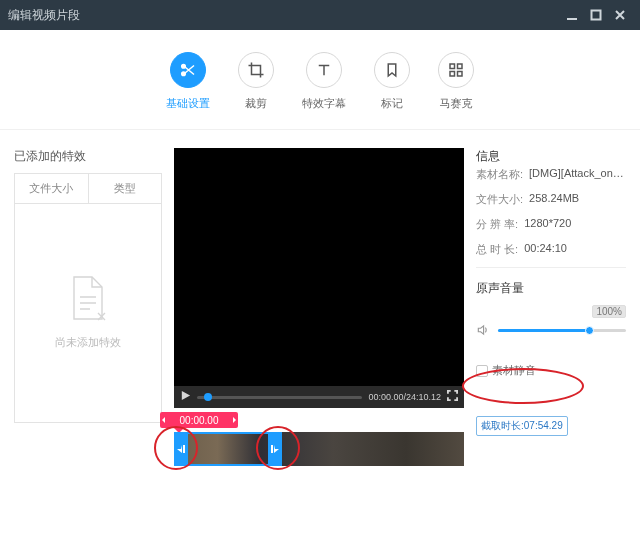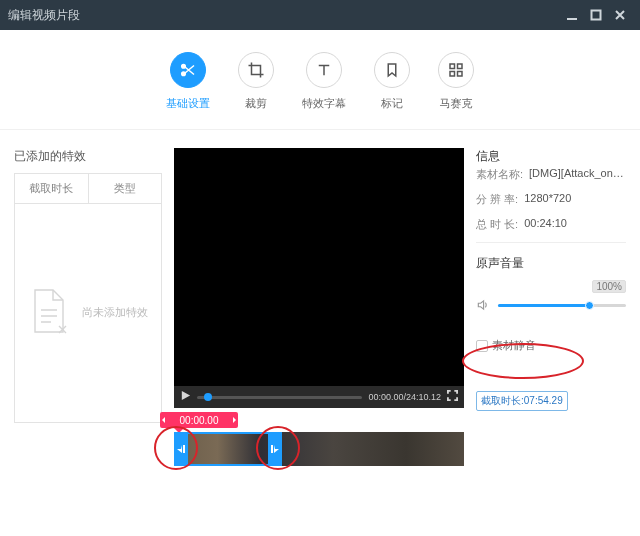--- a/index.html
+++ b/index.html
@@ -20,21 +20,21 @@
   .tool.active .lab{color:#1e9dff}
   
   .main{display:flex;padding:18px 14px 0;gap:12px}
   
   .left{width:152px}
   .left h3{font-size:12px;font-weight:normal;margin-bottom:8px}
   .left .box{border:1px solid #e3e3e3;height:250px}
   .left .tabs{display:flex;border-bottom:1px solid #e3e3e3;font-size:11px}
   .left .tabs div{flex:1;text-align:center;padding:7px 0;color:#888}
   .left .tabs div:first-child{border-right:1px solid #e3e3e3}
-  .left .empty{display:flex;flex-direction:row;align-items:center;justify-content:center;height:calc(100% - 32px);color:#bbb;font-size:11px;gap:12px}
+  .left .empty{display:flex;flex-direction:column;align-items:center;justify-content:center;height:calc(100% - 32px);color:#bbb;font-size:11px;gap:12px}
   .left .empty svg{width:42px;height:48px;stroke:#d5d5d5;fill:none;stroke-width:1.4}
   
   .center{flex:1;display:flex;flex-direction:column}
   .video{width:290px;height:260px;background:#000;position:relative}
   .controls{height:22px;background:#2a2a2a;display:flex;align-items:center;padding:0 6px;gap:6px}
   .controls .play svg{width:11px;height:11px;fill:#d7d7d7}
   .controls .track{flex:1;height:3px;background:#555;border-radius:2px;position:relative}
   .controls .track .dot{position:absolute;width:8px;height:8px;border-radius:50%;background:#1e9dff;top:-3px;left:4%}
   .controls .time{font-size:9px;color:#ccc}
   .controls .full svg{width:11px;height:11px;stroke:#d7d7d7;fill:none;stroke-width:2}
@@ -138,21 +138,21 @@
     <span class="lab">马赛克</span>
   </div>
 </div>
 
 <div class="main">
 
   <div class="left">
     <h3>已添加的特效</h3>
     <div class="box">
       <div class="tabs">
-        <div>截取时长</div>
+        <div>文件大小</div>
         <div>类型</div>
       </div>
       <div class="empty">
         <svg viewBox="0 0 40 48">
             <path d="M6 2h18l10 10v32H6z"></path>
             <path d="M24 2v10h10"></path>
             <path d="M12 22h16M12 28h16M12 34h10"></path>
             <path d="M30 38l7 7m0-7l-7 7"></path>
           </svg>
         <span>尚未添加特效</span>
@@ -205,20 +205,24 @@
     </div>
   </div>
 
   <div class="right">
     <h3>信息</h3>
     <div class="row">
         <span class="k">素材名称:</span>
         <span class="v">[DMG][Attack_on_Titan][31][7...</span>
       </div>
     <div class="row">
+        <span class="k">文件大小:</span>
+        <span class="v">258.24MB</span>
+      </div>
+    <div class="row">
         <span class="k">分 辨 率:</span>
         <span class="v">1280*720</span>
       </div>
     <div class="row">
         <span class="k">总 时 长:</span>
         <span class="v">00:24:10</span>
       </div>
     <hr>
     <div class="voltitle">原声音量</div>
     <div class="volrow">

